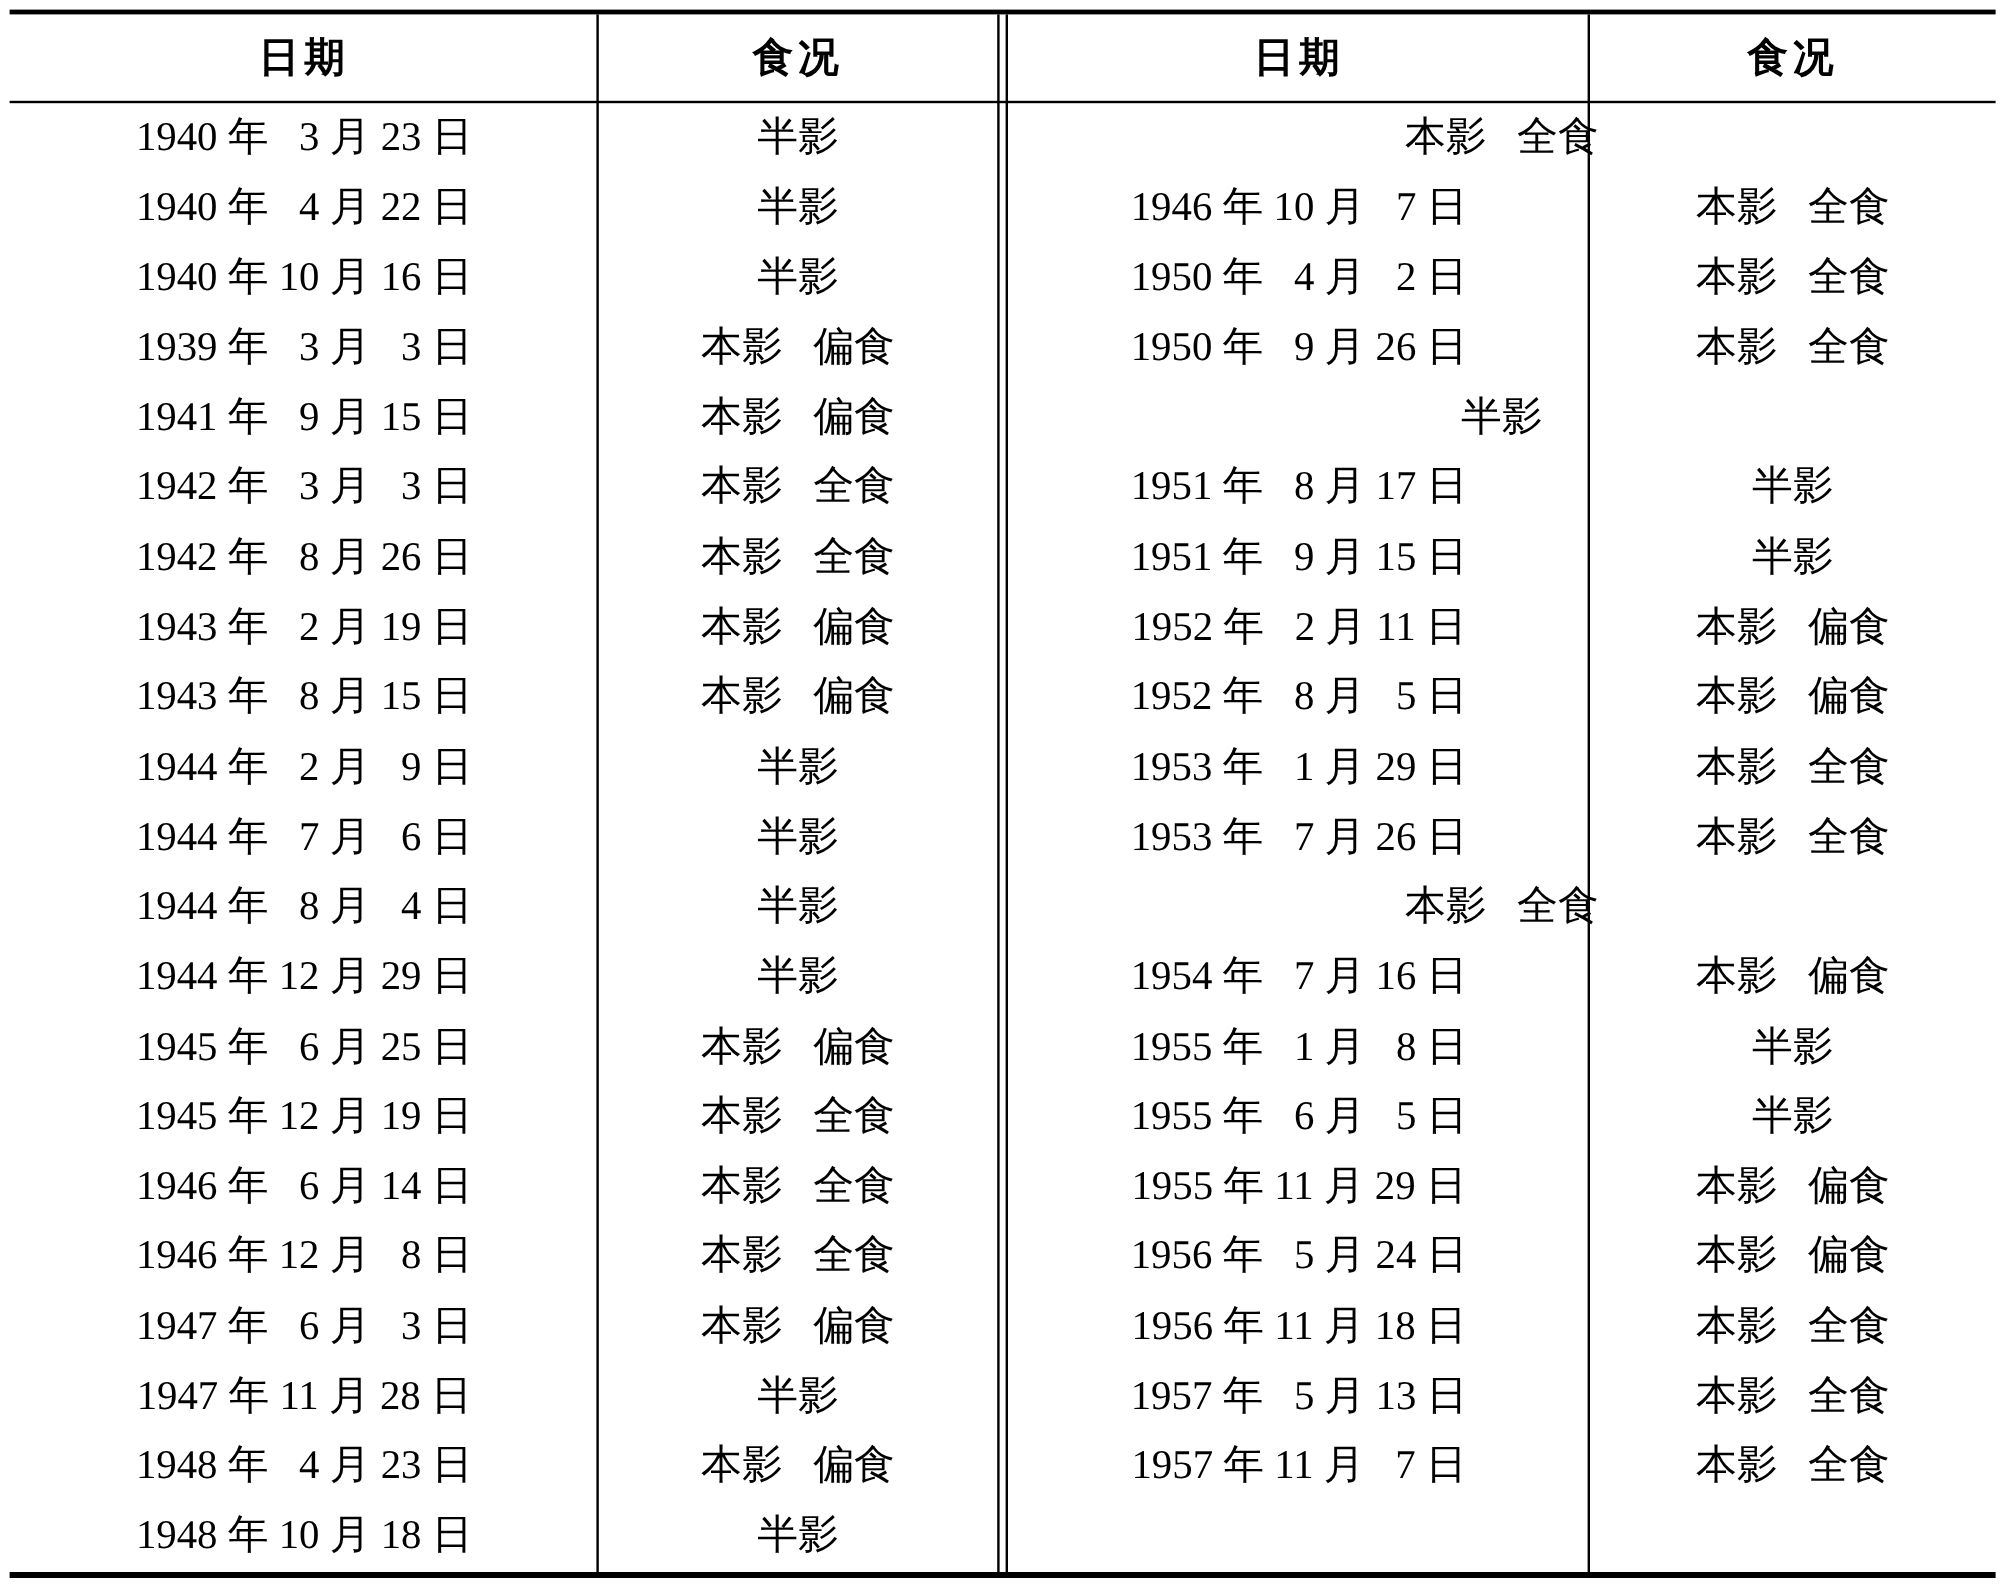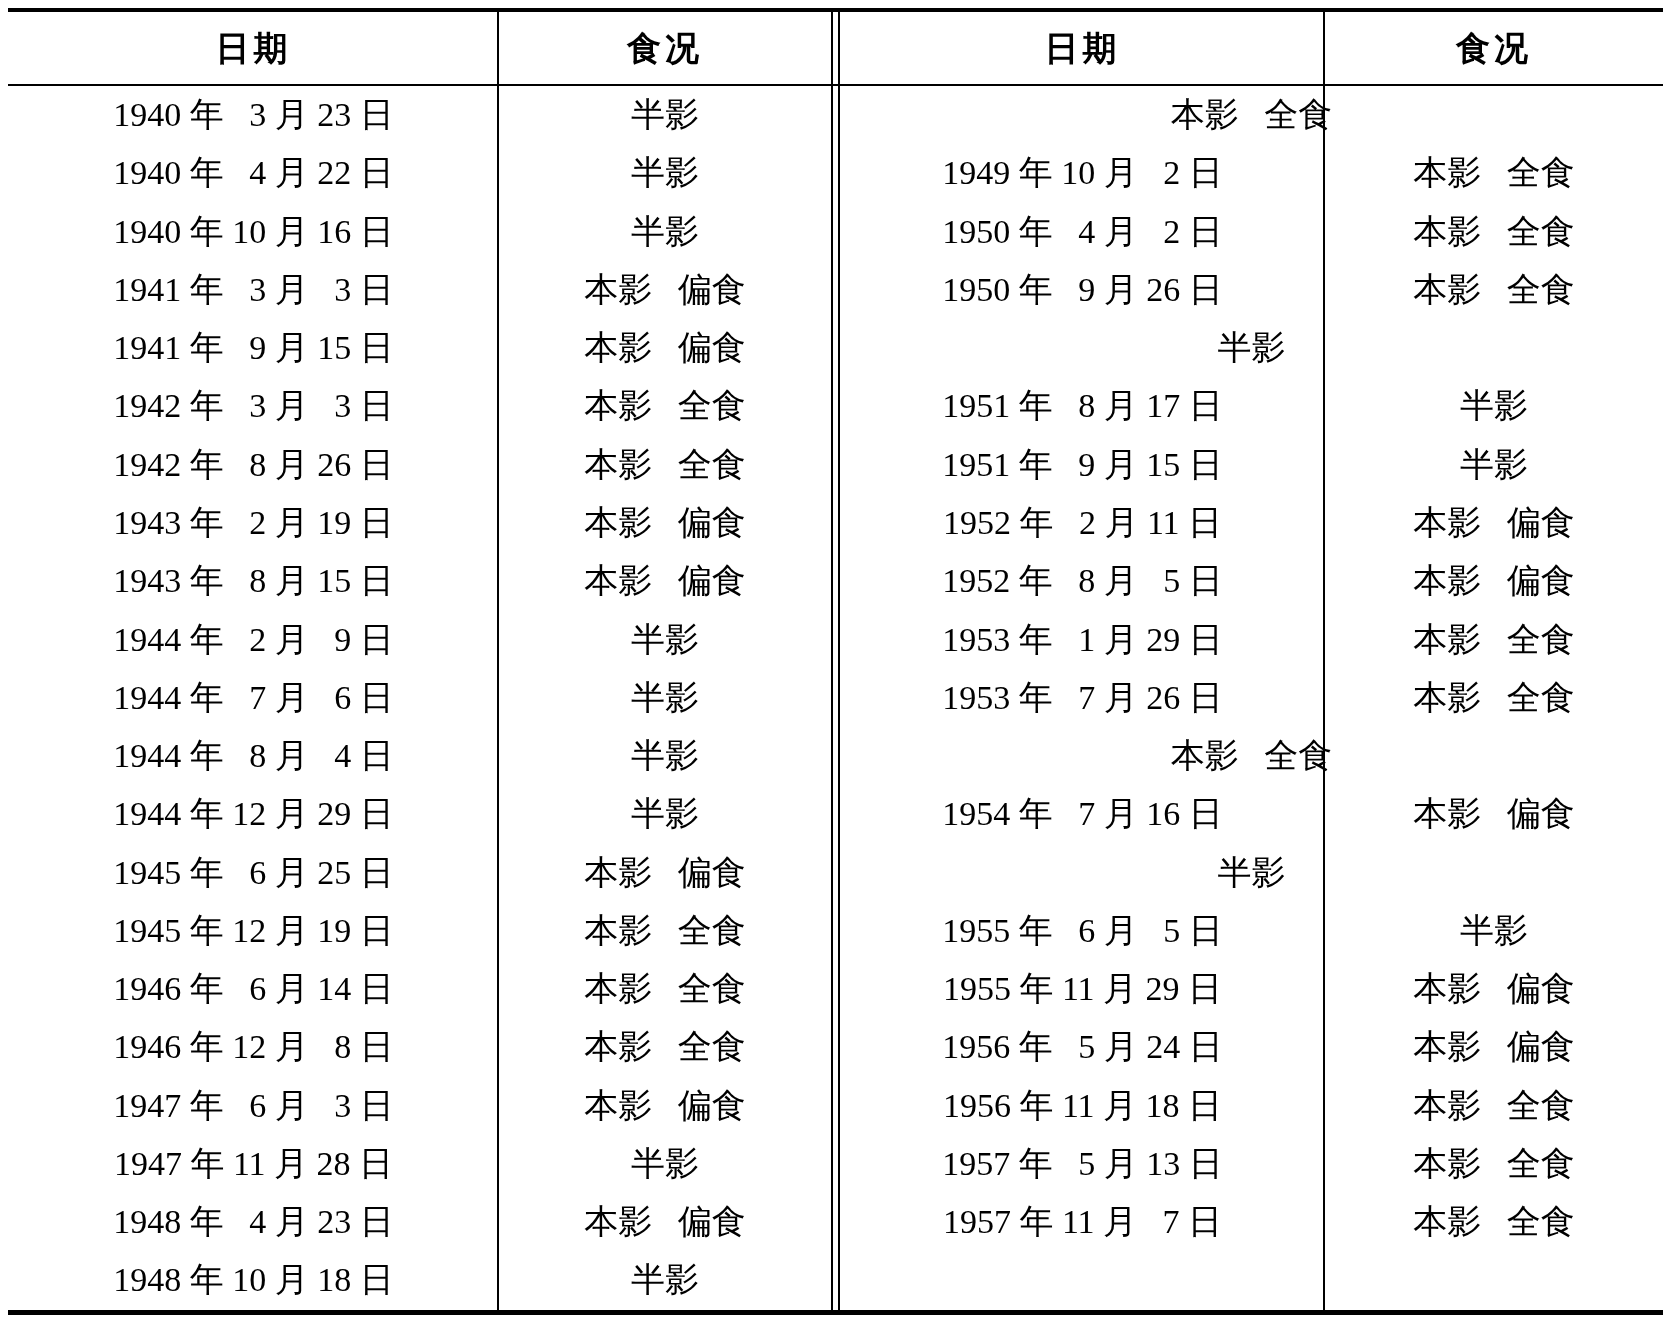--- a/index.html
+++ b/index.html
@@ -63,21 +63,21 @@
             <div class="cell date">1940 年   4 月 22 日</div>
             <div class="cell cond">半影</div>
           </div>
 
           <div class="brow">
             <div class="cell date">1940 年 10 月 16 日</div>
             <div class="cell cond">半影</div>
           </div>
 
           <div class="brow">
-            <div class="cell date">1941 年   3 月   3 日</div>
+            <div class="cell date">1939 年   3 月   3 日</div>
             <div class="cell cond">本影   偏食</div>
           </div>
 
           <div class="brow">
             <div class="cell date">1941 年   9 月 15 日</div>
             <div class="cell cond">本影   偏食</div>
           </div>
 
           <div class="brow">
             <div class="cell date">1942 年   3 月   3 日</div>
@@ -166,21 +166,21 @@
         <div class="cell date head">日期</div>
         <div class="cell cond head">食况</div>
       </div>
       <div>
 
           <div class="brow">
             <div class="cell cond">本影   全食</div>
           </div>
 
           <div class="brow">
-            <div class="cell date">1949 年 10 月   2 日</div>
+            <div class="cell date">1946 年 10 月   7 日</div>
             <div class="cell cond">本影   全食</div>
           </div>
 
           <div class="brow">
             <div class="cell date">1950 年   4 月   2 日</div>
             <div class="cell cond">本影   全食</div>
           </div>
 
           <div class="brow">
             <div class="cell date">1950 年   9 月 26 日</div>
@@ -224,20 +224,21 @@
           <div class="brow">
             <div class="cell cond">本影   全食</div>
           </div>
 
           <div class="brow">
             <div class="cell date">1954 年   7 月 16 日</div>
             <div class="cell cond">本影   偏食</div>
           </div>
 
           <div class="brow">
+            <div class="cell date">1955 年   1 月   8 日</div>
             <div class="cell cond">半影</div>
           </div>
 
           <div class="brow">
             <div class="cell date">1955 年   6 月   5 日</div>
             <div class="cell cond">半影</div>
           </div>
 
           <div class="brow">
             <div class="cell date">1955 年 11 月 29 日</div>

